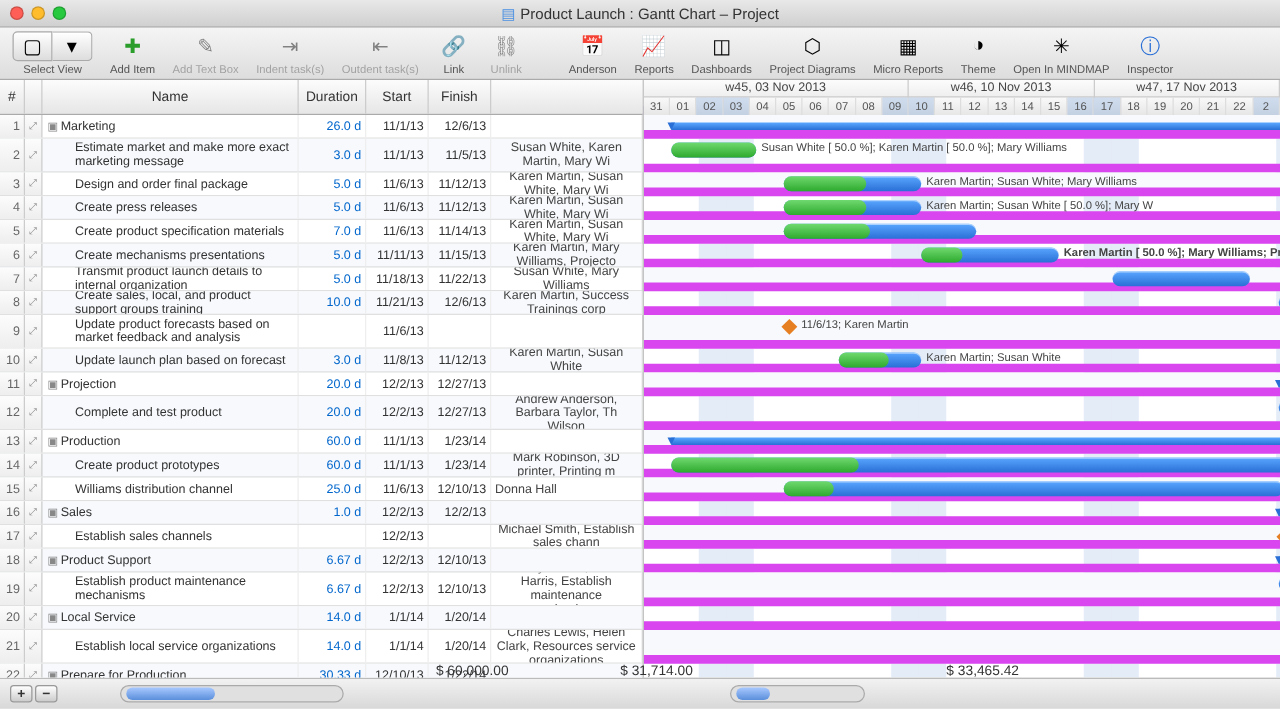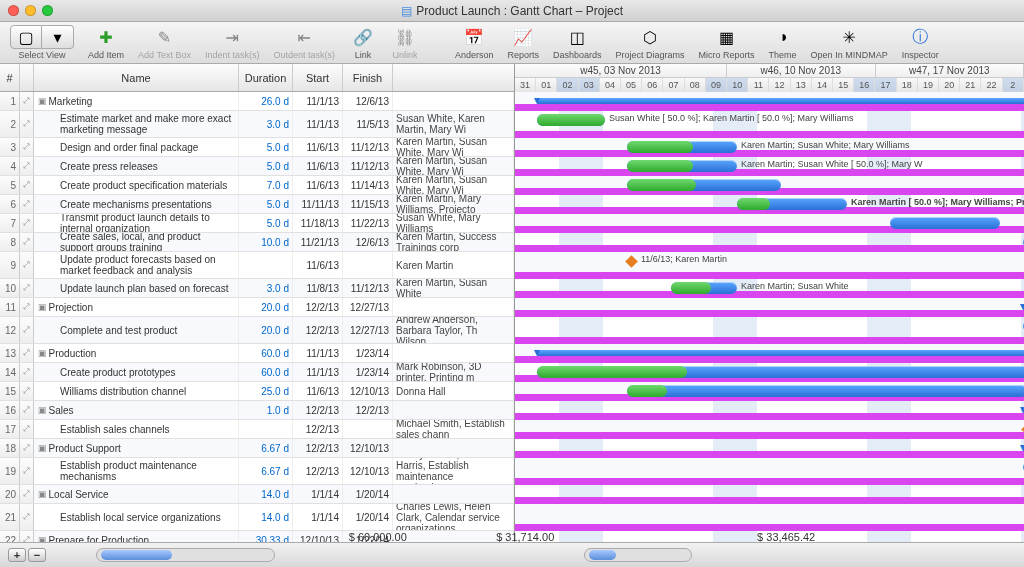--- a/index.html
+++ b/index.html
@@ -30,21 +30,21 @@
 .grid-header { display:flex; height:28px; background:linear-gradient(#fcfcfc,#e6e6e6); border-bottom:1px solid #aaa; font-size:11px; color:#333; }
 .grid-header .hcell { border-right:1px solid #ccc; display:flex; align-items:center; justify-content:center; }
 .col-idx { width:20px; } .col-tog { width:14px; } .col-name { width:205px; justify-content:center; } .col-dur { width:54px; } .col-start { width:50px; } .col-finish { width:50px; } .col-res { flex:1; }
 
 .grid-body { flex:1; overflow:hidden; }
 .row { display:flex; height:19px; border-bottom:1px solid #e0e0e0; align-items:center; font-size:10px; color:#333; }
 .row:nth-child(even) { background:#f7f9fc; }
 .cell { border-right:1px solid #eee; padding:0 3px; height:100%; display:flex; align-items:center; overflow:hidden; white-space:nowrap; }
 .cell.idx { width:20px; justify-content:flex-end; background:linear-gradient(#fcfcfc,#eee); border-right:1px solid #ccc; color:#666; }
 .cell.tog { width:14px; background:linear-gradient(#fcfcfc,#eee); border-right:1px solid #ccc; color:#888; font-size:8px; justify-content:center; }
-.cell.name { width:205px; } .cell.dur { width:54px; justify-content:flex-end; color:#0066cc; } .cell.start { width:50px; justify-content:flex-end; } .cell.finish { width:50px; justify-content:flex-end; } .cell.res { flex:1; color:#444; }
+.cell.name { width:205px; } .cell.dur { width:54px; justify-content:flex-end; color:#0066cc; } .cell.start { width:50px; justify-content:flex-end; } .cell.finish { width:50px; justify-content:flex-end; } .cell.res { flex:1; color:#444;text-align:center; }
 .outline-toggle { color:#888; font-size:9px; margin-right:2px; }
 
 .timeline-header { height:28px; border-bottom:7px solid #4c1d95; }
 .week-row { height:14px; display:flex; background:linear-gradient(#fcfcfc,#eee); font-size:10px; }
 .week-cell { border-right:1px solid #ccc; border-bottom:1px solid #ccc; display:flex; align-items:center; justify-content:center; color:#444; }
 .day-row { height:14px; display:flex; background:linear-gradient(#f9f9f9,#e6e6e6); font-size:9px; }
 .day-cell { width:22px; border-right:1px solid #ddd; display:flex; align-items:center; justify-content:center; color:#555; }
 .day-cell.weekend { background:rgba(130,170,220,.35); }
 
 .gantt-body { flex:1; position:relative; overflow:hidden; }
@@ -268,23 +268,20 @@
         </div>
         <div class="row" style="height: 27px;">
           <div class="cell idx">9</div>
           <div class="cell tog">⤢</div>
           <div class="cell name" style="padding-left:26px">
             <span style="white-space:normal;line-height:11px">Update product forecasts based on market feedback and analysis</span>
           </div>
           <div class="cell dur"></div>
           <div class="cell start">11/6/13</div>
           <div class="cell finish"></div>
-          <div class="cell res">
-            <span style="white-space:normal;line-height:11px">Karen Martin</span>
-          </div>
         </div>
         <div class="row">
           <div class="cell idx">10</div>
           <div class="cell tog">⤢</div>
           <div class="cell name" style="padding-left:26px">
             <span style="white-space:normal;line-height:11px">Update launch plan based on forecast</span>
           </div>
           <div class="cell dur">3.0 d</div>
           <div class="cell start">11/8/13</div>
           <div class="cell finish">11/12/13</div>
@@ -430,21 +427,21 @@
         <div class="row" style="height: 27px;">
           <div class="cell idx">21</div>
           <div class="cell tog">⤢</div>
           <div class="cell name" style="padding-left:26px">
             <span style="white-space:normal;line-height:11px">Establish local service organizations</span>
           </div>
           <div class="cell dur">14.0 d</div>
           <div class="cell start">1/1/14</div>
           <div class="cell finish">1/20/14</div>
           <div class="cell res">
-            <span style="white-space:normal;line-height:11px">Charles Lewis, Helen Clark, Calendar service organizations</span>
+            <span style="white-space:normal;line-height:11px">Charles Lewis, Helen Clark, Resources service organizations</span>
           </div>
         </div>
         <div class="row">
           <div class="cell idx">22</div>
           <div class="cell tog">⤢</div>
           <div class="cell name" style="padding-left:4px">
             <span class="outline-toggle">▣</span>
             <span style="white-space:normal;line-height:11px">Prepare for Production</span>
           </div>
           <div class="cell dur">30.33 d</div>

